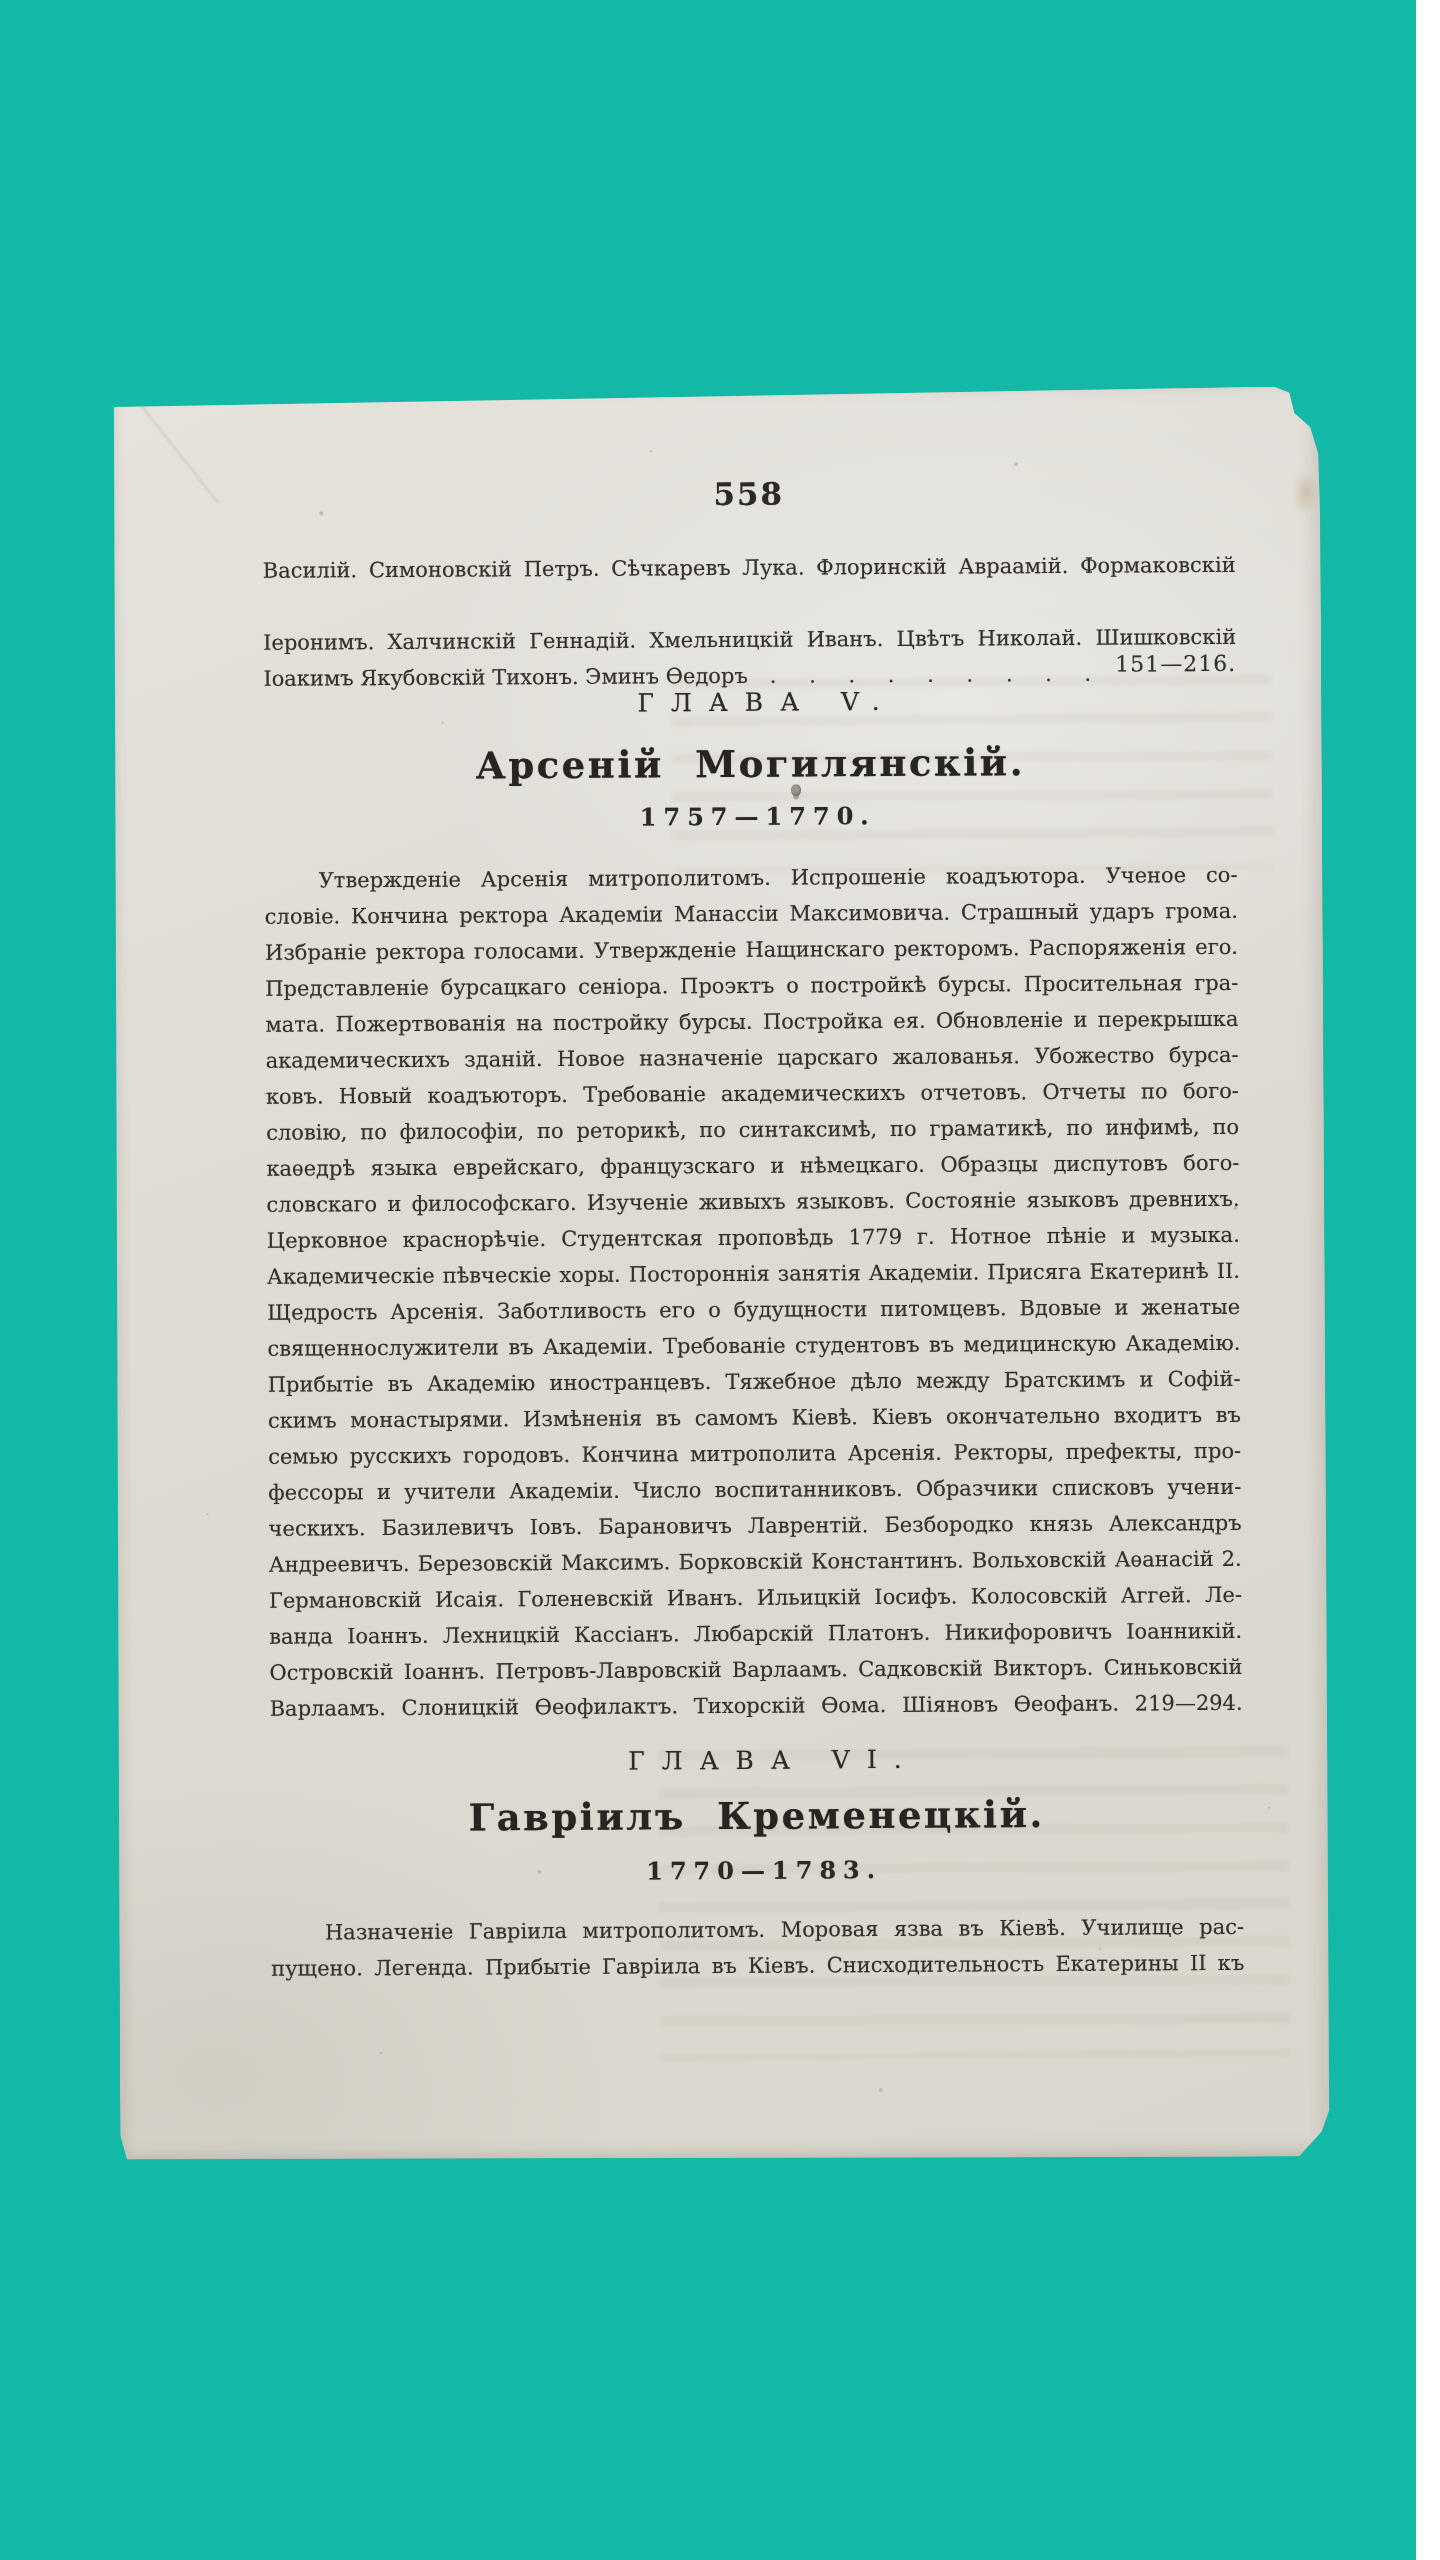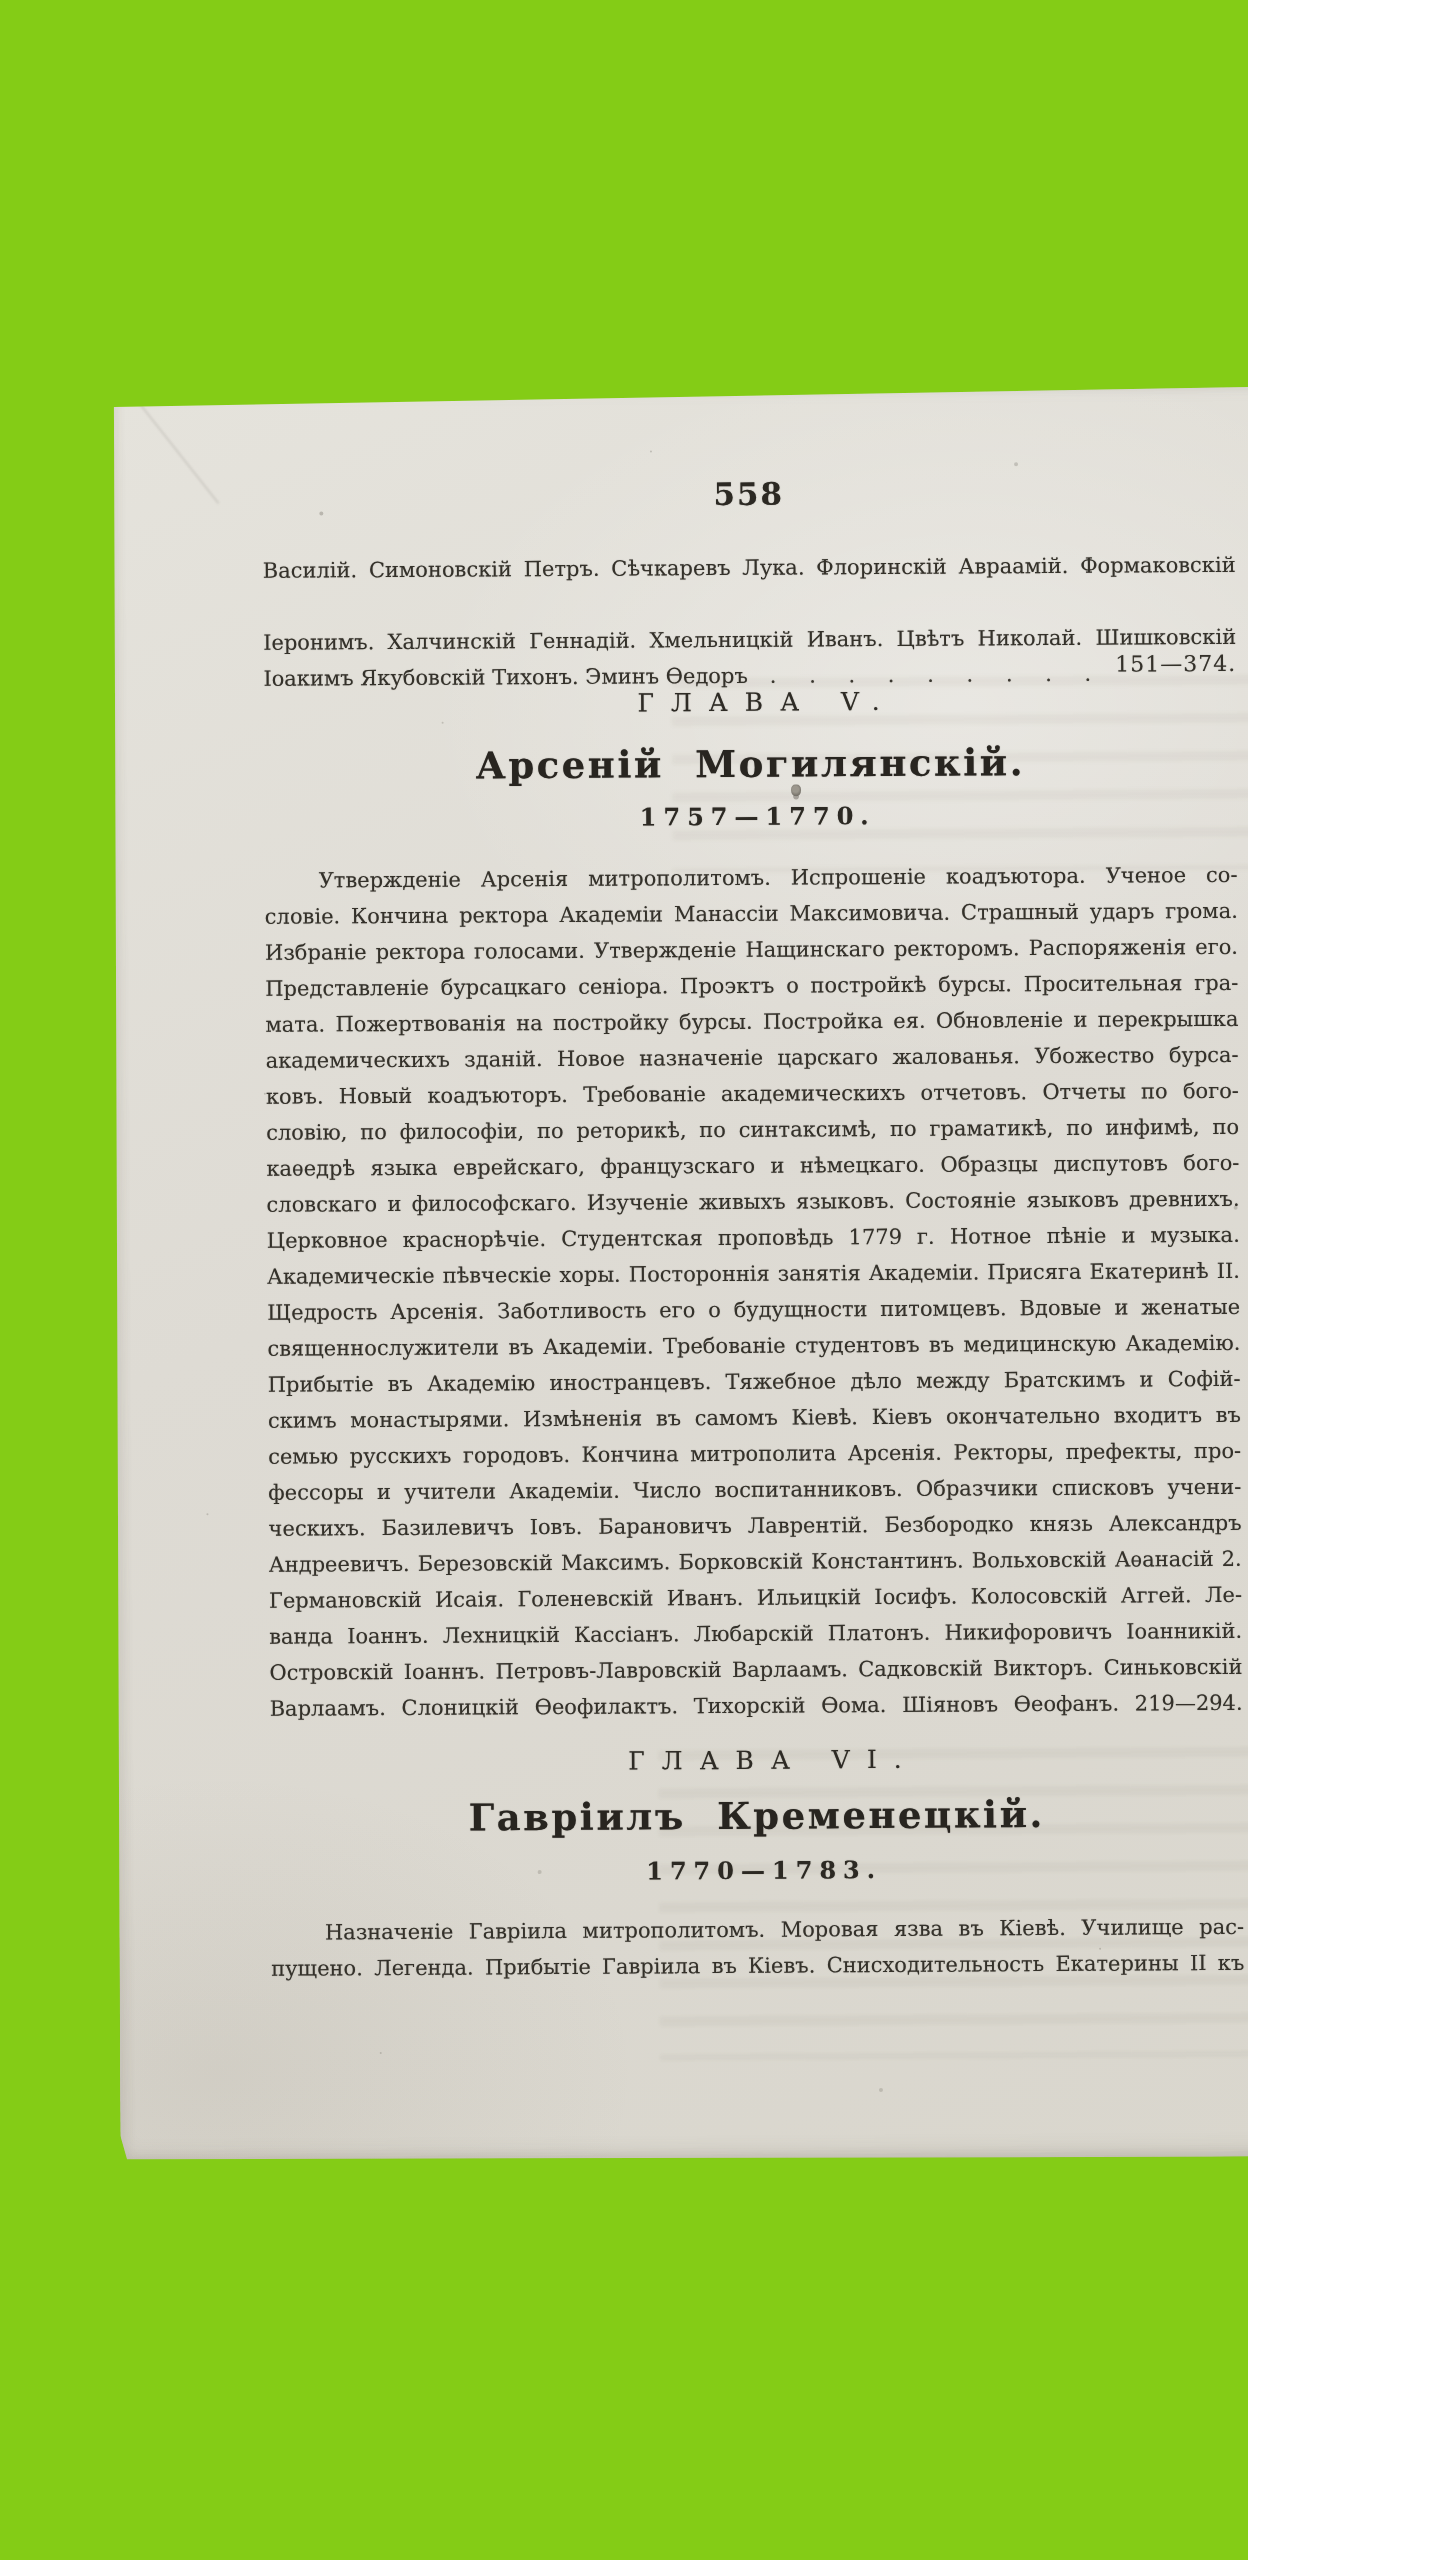--- a/index.html
+++ b/index.html
@@ -1,18 +1,18 @@
 <!DOCTYPE html>
 <html><head>
 <meta charset="utf-8">
 <style>
   html, body { margin: 0; padding: 0; background: #ffffff; }
   .stage {
-    position: relative; width: 1248px; height: 2560px;
-    background: #84cc16; overflow: hidden;
+    position: relative; width: 1416px; height: 2560px;
+    background: #14b8a6; overflow: hidden;
     font-family: "DejaVu Serif", "Liberation Serif", serif;
   }
   .book-page {
     position: absolute; left: 115px; top: 390px; width: 1210px; height: 1770px;
     background:
       radial-gradient(ellipse 900px 600px at 70% 18%, rgba(255,255,255,0.28), rgba(255,255,255,0) 60%),
       radial-gradient(ellipse 700px 500px at 8% 95%, rgba(120,112,95,0.10), rgba(120,112,95,0) 60%),
       linear-gradient(160deg, #e5e3dc 0%, #dedbd4 45%, #d9d6cd 100%);
     box-shadow:
       0 10px 26px rgba(70,64,52,0.22),
@@ -113,21 +113,21 @@
     <div class="text-col">
 
       <div class="folio">558</div>
 
       <div class="para1" style="top:160px;">
         <div class="tl">Василій. Симоновскій Петръ. Сѣчкаревъ Лука. Флоринскій Авраамій. Формаковскій</div>
         <div class="tl" style="top:36px; position:relative;">Іеронимъ. Халчинскій Геннадій. Хмельницкій Иванъ. Цвѣтъ Николай. Шишковскій</div>
         <div class="tl dotline" style="top:36px; position:relative;">
           <span>Іоакимъ Якубовскій Тихонъ. Эминъ Ѳедоръ</span>
           <span class="dots">. . . . . . . . . .</span>
-          <span class="range">151—374.</span>
+          <span class="range">151—216.</span>
         </div>
       </div>
 
       <div class="kicker kicker5">ГЛАВА V.</div>
       <div class="chap-title title5">Арсеній Могилянскій.</div>
       <div class="ornament"></div>
       <div class="dates dates5">1757—1770.</div>
 
       <div class="para5" style="top:470px;">
         <div class="tl indent" style="position:relative;">Утвержденіе Арсенія митрополитомъ. Испрошеніе коадъютора. Ученое со-</div>

